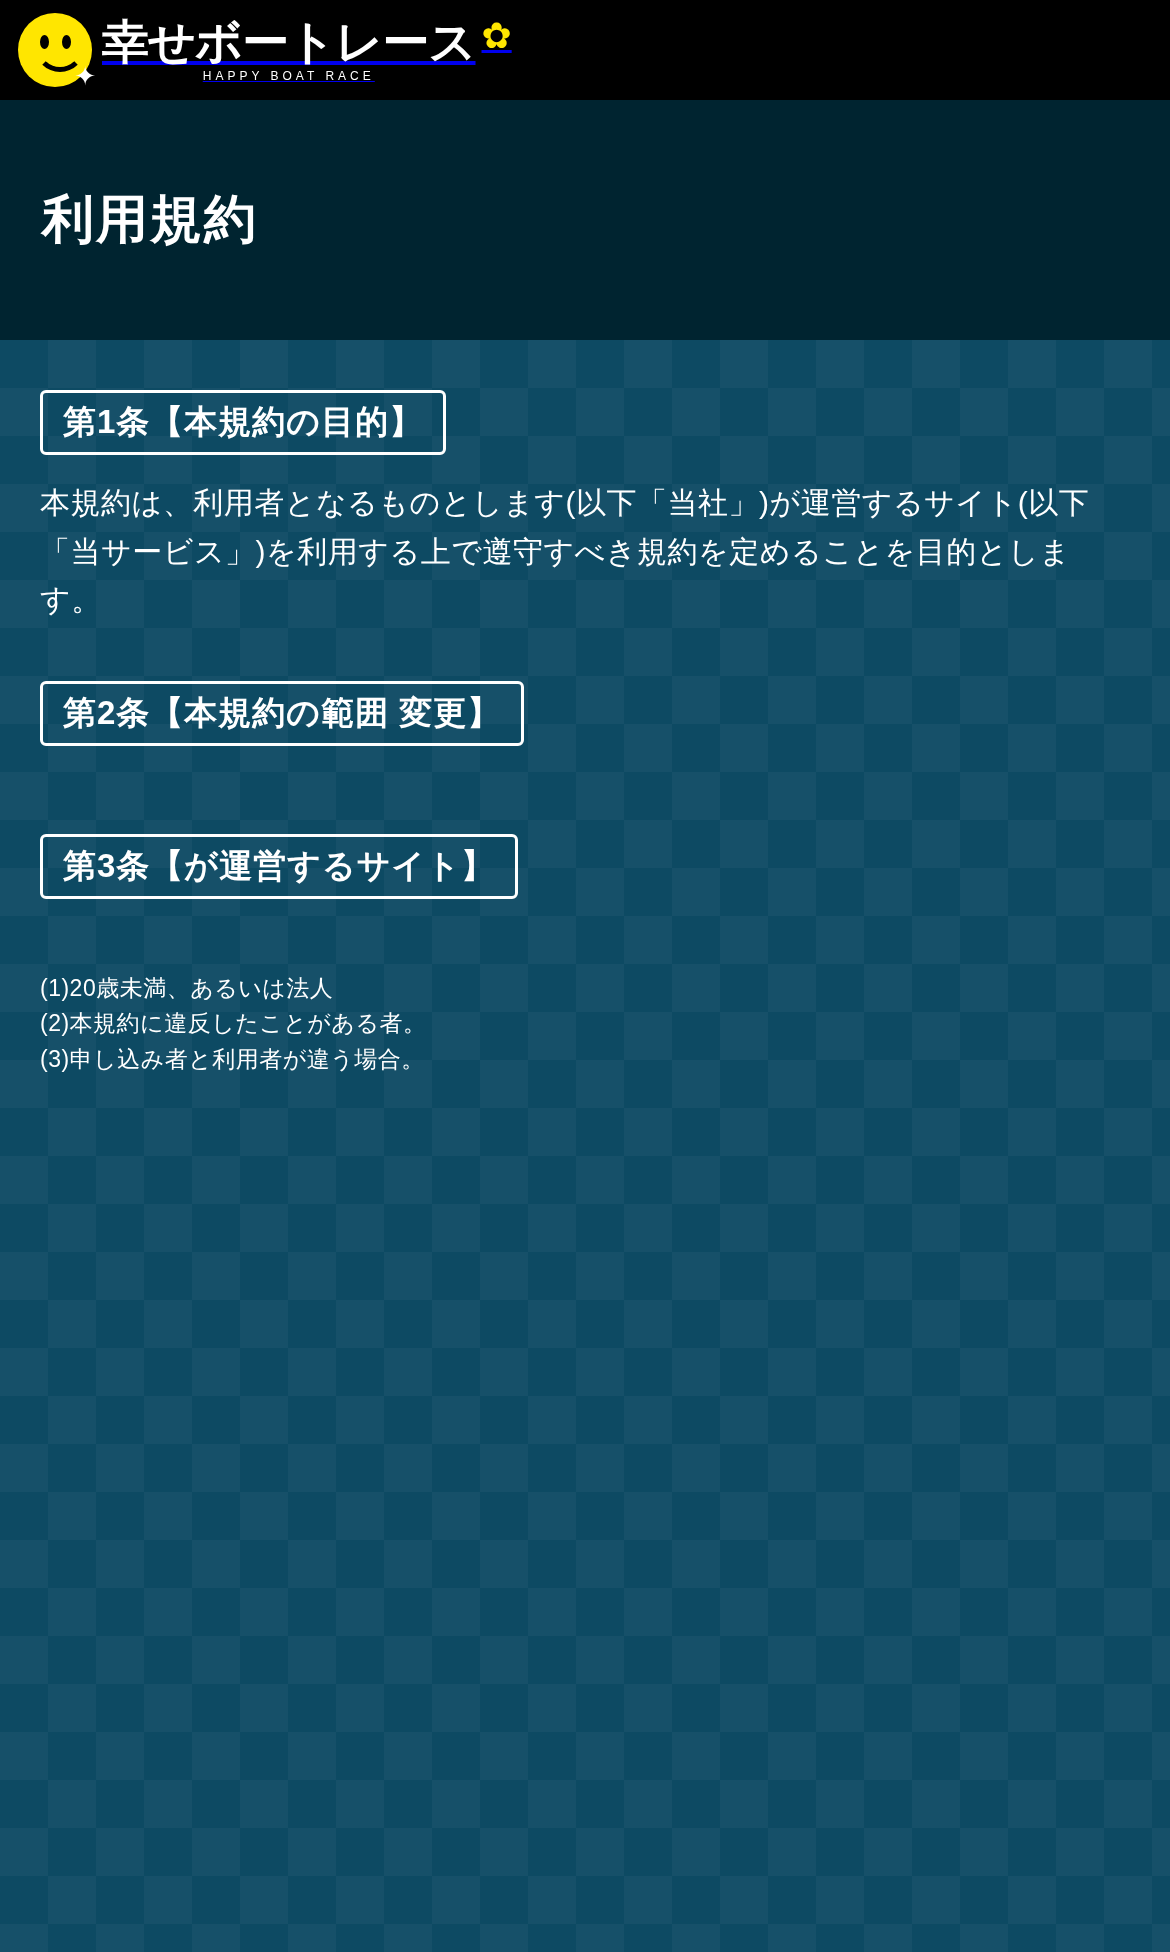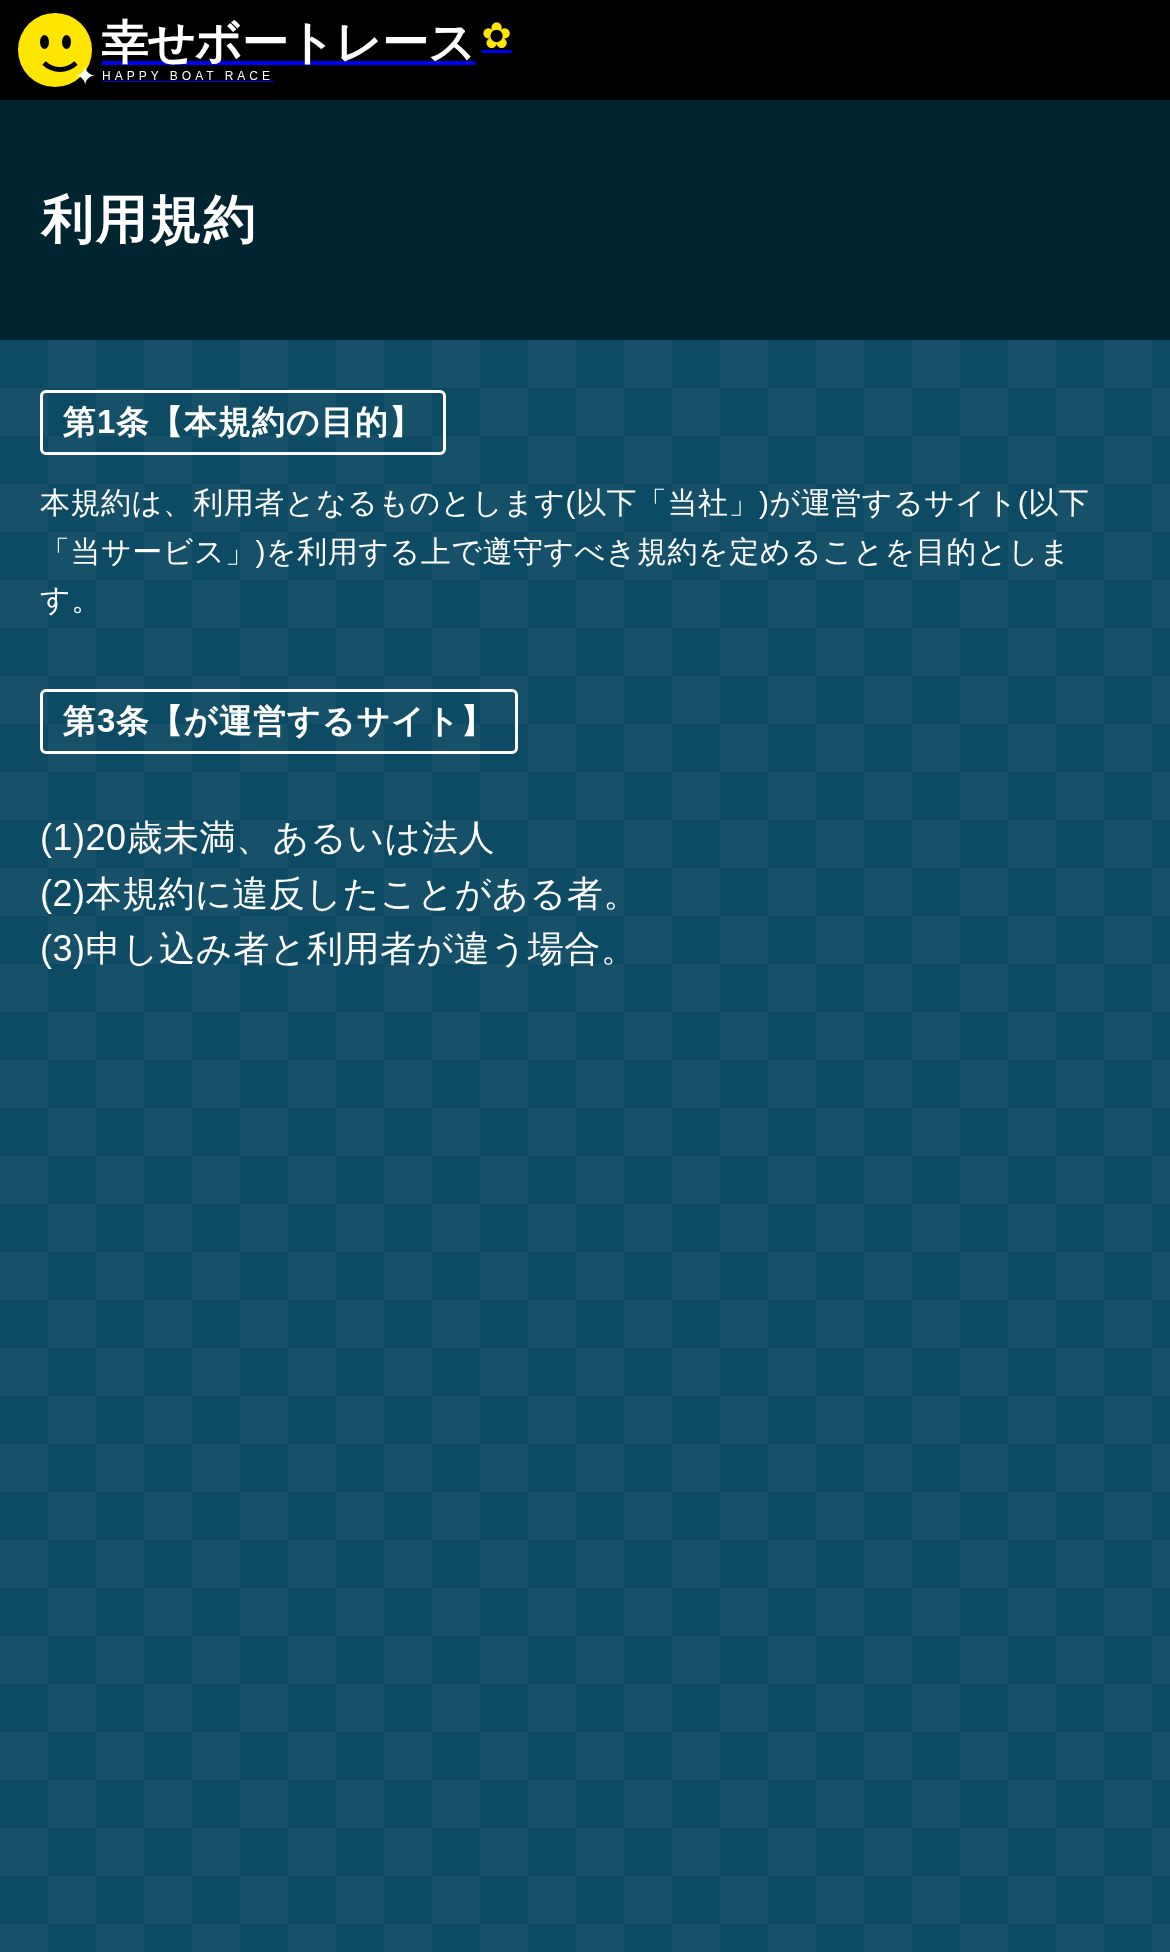--- a/index.html
+++ b/index.html
@@ -79,20 +79,21 @@
     letter-spacing: -1px;
     color: #ffffff;
     text-shadow: 2px 2px 0 #000, -1px -1px 0 #000;
     white-space: nowrap;
   }
   .logo-sub {
     margin-top: 5px;
     font-size: 12px;
     letter-spacing: 4px;
     color: #ffffff;
+    text-align: center;
     white-space: nowrap;
   }
   .logo-flower {
     color: #ffe600;
     font-size: 36px;
     align-self: flex-start;
     margin-left: -4px;
     margin-top: 2px;
   }
 
@@ -141,22 +142,22 @@
 
   .section-body {
     font-size: 30px;
     line-height: 1.62;
     letter-spacing: 0.5px;
     margin: 0;
     white-space: pre-line;
   }
 
   .section-list {
-    margin: 32px 0 0 0;
-    font-size: 36px;
+    margin: 48px 0 0 0;
+    font-size: 23px;
     line-height: 1.55;
     letter-spacing: 0.5px;
     white-space: pre-line;
   }
 
   .sec-1 { margin-bottom: 56px; }
   .sec-2 { margin-bottom: 64px; }
 </style>
 </head>
 <body>
@@ -182,20 +183,21 @@
 </div>
 
 <main class="content">
 
   <section class="section sec-1">
     <h2 class="section-heading">第1条【本規約の目的】</h2>
     <p class="section-body">本規約は、利用者となるものとします(以下「当社」)が運営するサイト(以下「当サービス」)を利用する上で遵守すべき規約を定めることを目的とします。</p>
   </section>
 
   <section class="section sec-2">
+    <h2 class="section-heading">第2条【本規約の範囲 変更】</h2>
   </section>
 
   <section class="section sec-3">
     <h2 class="section-heading">第3条【が運営するサイト】</h2>
     <p class="section-list">(1)20歳未満、あるいは法人
 (2)本規約に違反したことがある者。
 (3)申し込み者と利用者が違う場合。</p>
   </section>
 
 </main>

